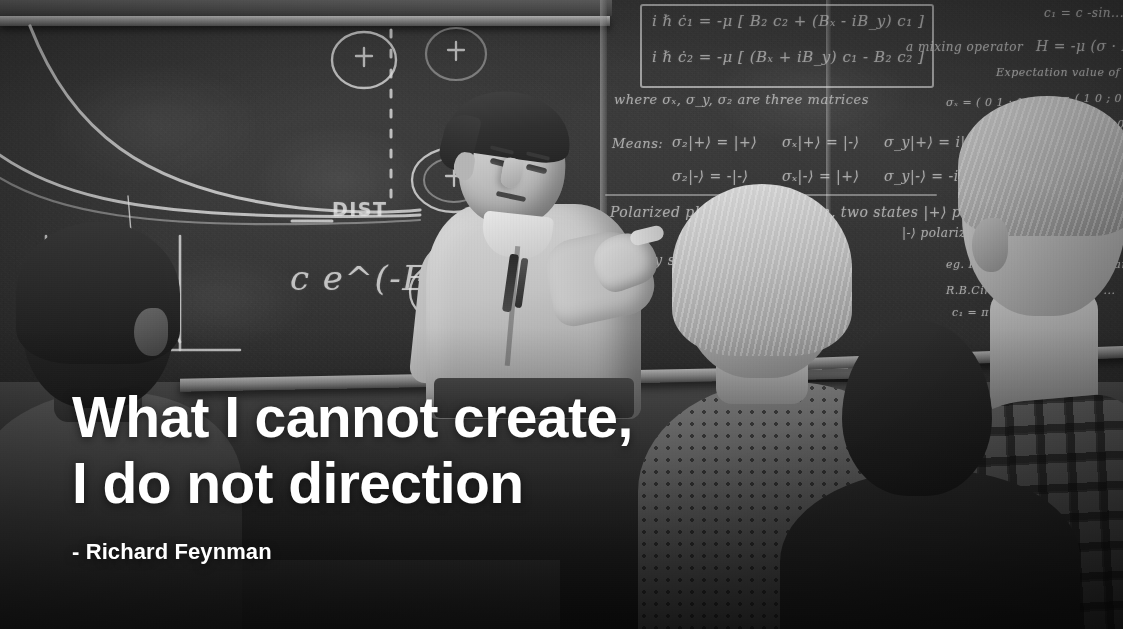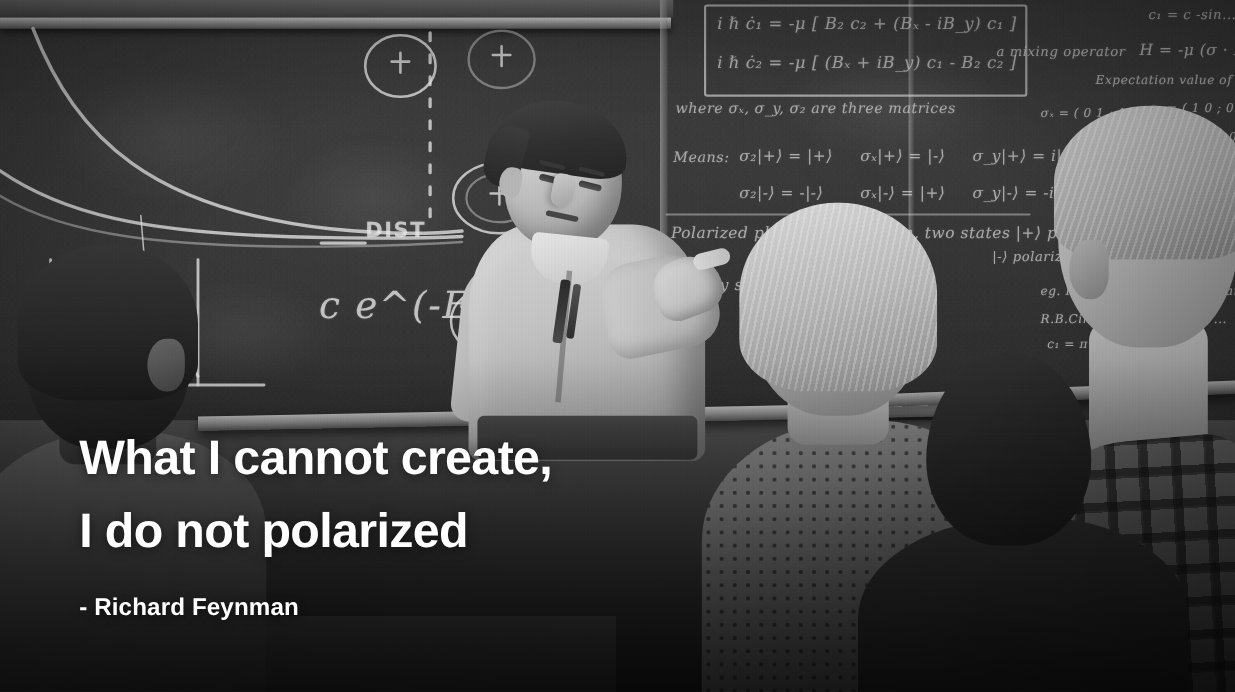--- a/index.html
+++ b/index.html
@@ -386,21 +386,21 @@
     position: absolute;
     left: 72px;
     top: 384px;
     width: 700px;
   }
   .quote {
     margin: 0;
     color: #ffffff;
     font-family: "Liberation Sans", sans-serif;
     font-weight: bold;
-    font-size: 44px;
+    font-size: 57px;
     line-height: 66px;
     letter-spacing: -0.6px;
     text-shadow: 0 2px 10px rgba(0,0,0,.55);
   }
   .quote-line { display: block; }
   .attribution {
     margin: 20px 0 0 0;
     color: #ffffff;
     font-family: "Liberation Sans", sans-serif;
     font-weight: bold;
@@ -583,18 +583,18 @@
       <div class="sc-head"></div>
     </div>
 
     <div class="grain"></div>
     <div class="vignette"></div>
   </div>
 
   <div class="overlay">
     <p class="quote">
       <span class="quote-line">What I cannot create,</span>
-      <span class="quote-line">I do not polarized</span>
+      <span class="quote-line">I do not direction</span>
     </p>
     <p class="attribution">- Richard Feynman</p>
   </div>
 
 </div>
 
 </body></html>

